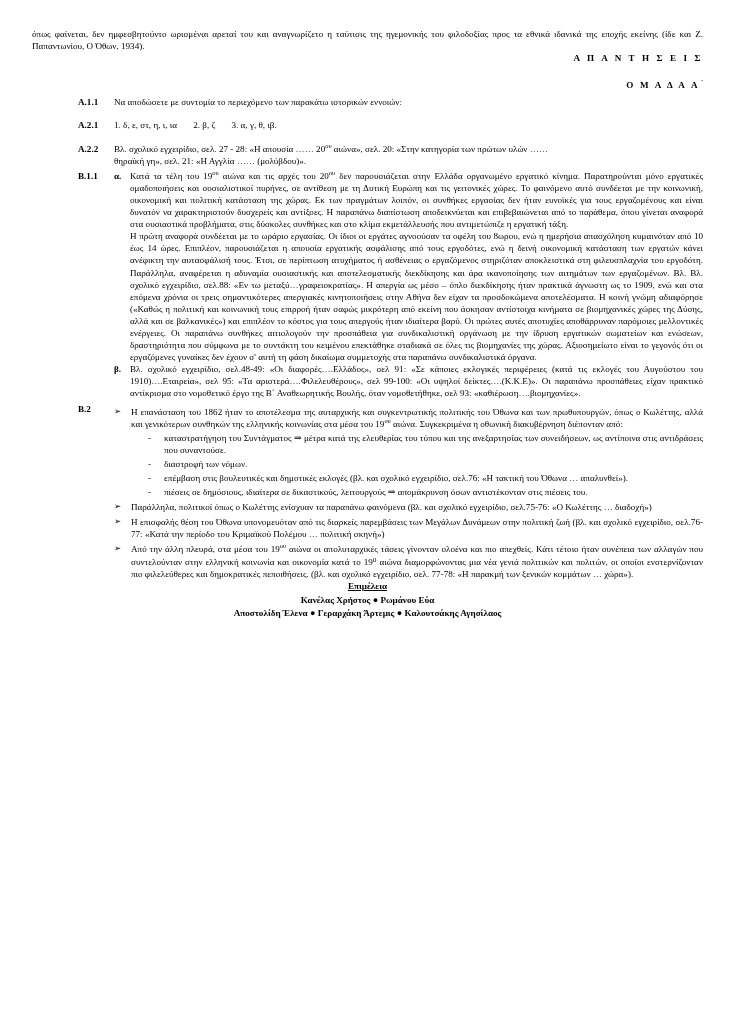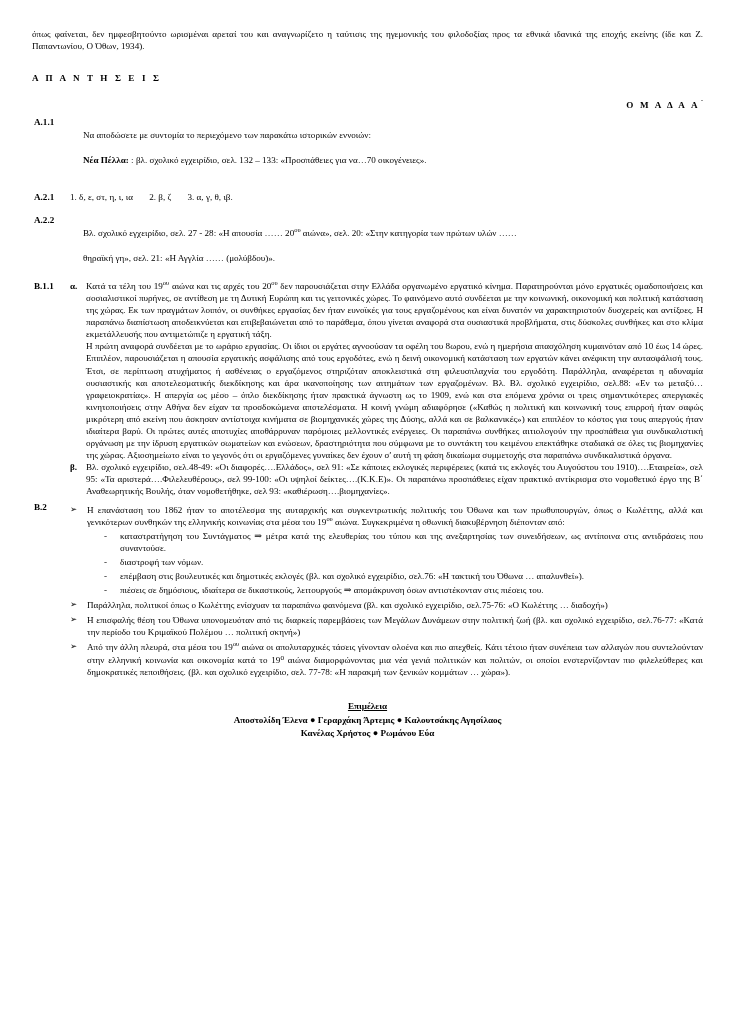--- a/index.html
+++ b/index.html
@@ -32,24 +32,23 @@
   }
   .intro p { margin: 0; }
   .source {
     text-align: right;
     margin-top: 2px;
     margin-right: 18px;
   }
 
   
   .title-answers {
-    text-align: left;
+    text-align: right;
     font-weight: bold;
     letter-spacing: 2.6px;
-    margin-top: 20px;
   }
   .group-head {
     text-align: right;
     font-weight: bold;
     letter-spacing: 2.2px;
     margin-top: 15px;
     margin-bottom: 5px;
   }
   .group-head .grp-letter { letter-spacing: 3px; }
   .group-head sup { font-size: 7px; letter-spacing: 0; }
@@ -62,26 +61,26 @@
   }
   .qrow.gap { margin-top: 11px; }
   .qlabel {
     flex: 0 0 auto;
     font-weight: bold;
     width: 32px;
     padding-left: 2px;
     box-sizing: border-box;
     white-space: nowrap;
   }
-  .qlabel.wide { width: 38px; }
+  .qlabel.wide { width: 38px; margin-left: 44px; }
   .qbody {
     flex: 1 1 auto;
     text-align: justify;
   }
-  .qbody p { margin: 13px; }
+  .qbody p { margin: 0; }
   .qbody .sub { display: block; }
   b, .b { font-weight: bold; }
 
   
   .inline-ans span { margin-right: 14px; }
 
   
   .sub-block {
     display: flex;
     align-items: flex-start;
@@ -132,21 +131,20 @@
     flex: 0 0 auto;
     width: 16px;
   }
   ul.dash > li > .tx {
     flex: 1 1 auto;
     text-align: justify;
   }
 
   
   .footer {
-    margin-top: 22px;
     text-align: center;
     font-weight: bold;
   }
   .footer .epimeleia {
     text-decoration: underline;
     margin-bottom: 2px;
   }
   .footer .names { line-height: 1.42; }
 
   sup { font-size: 6.4px; vertical-align: super; line-height: 0; }
@@ -164,24 +162,20 @@
 
   <div class="group-head">
     <span>Ο Μ Α Δ Α</span>
     <span class="grp-letter">Α</span><sup>´</sup>
   </div>
 
   <div class="qrow">
     <div class="qlabel wide">Α.1.1</div>
     <div class="qbody">
       <p>Να αποδώσετε με συντομία το περιεχόμενο των παρακάτω ιστορικών εννοιών:</p>
-      <p class="sub">
-        <b>Νέα Πέλλα:</b>
-        <span>: βλ. σχολικό εγχειρίδιο,   σελ. 132 – 133: «Προσπάθειες για να…70 οικογένειες».</span>
-      </p>
     </div>
   </div>
 
 
   <div class="qrow gap">
     <div class="qlabel wide">Α.2.1</div>
     <div class="qbody inline-ans">
       <span>1. δ, ε, στ, η, ι, ια</span>
       <span>2. β, ζ</span>
       <span>3. α, γ, θ, ιβ.</span>
@@ -262,17 +256,17 @@
           <span class="mk">➢</span>
           <span class="tx"><span>Από την άλλη πλευρά, στα μέσα του 19</span><sup>ου</sup><span> αιώνα οι απολυταρχικές τάσεις γίνονταν ολοένα και πιο απεχθείς. Κάτι τέτοιο ήταν συνέπεια των αλλαγών που συντελούνταν στην ελληνική κοινωνία και οικονομία κατά το 19⁰ αιώνα διαμορφώνοντας μια νέα γενιά πολιτικών και πολιτών, οι οποίοι ενστερνίζονταν πιο φιλελεύθερες και δημοκρατικές πεποιθήσεις.  (βλ. και σχολικό εγχειρίδιο, σελ. 77-78: «Η παρακμή των ξενικών κομμάτων … χώρα»).</span></span>
         </li>
 
       </ul>
     </div>
   </div>
 
   <div class="footer">
     <div class="epimeleia">Επιμέλεια</div>
+    <div class="names">Κανέλας Χρήστος ● Ρωμάνου Εύα</div>
     <div class="names">Αποστολίδη Έλενα ● Γεραρχάκη Άρτεμις ● Καλουτσάκης Αγησίλαος</div>
-    <div class="names">Κανέλας Χρήστος ● Ρωμάνου Εύα</div>
   </div>
 
 </div>
 
 </body></html>

